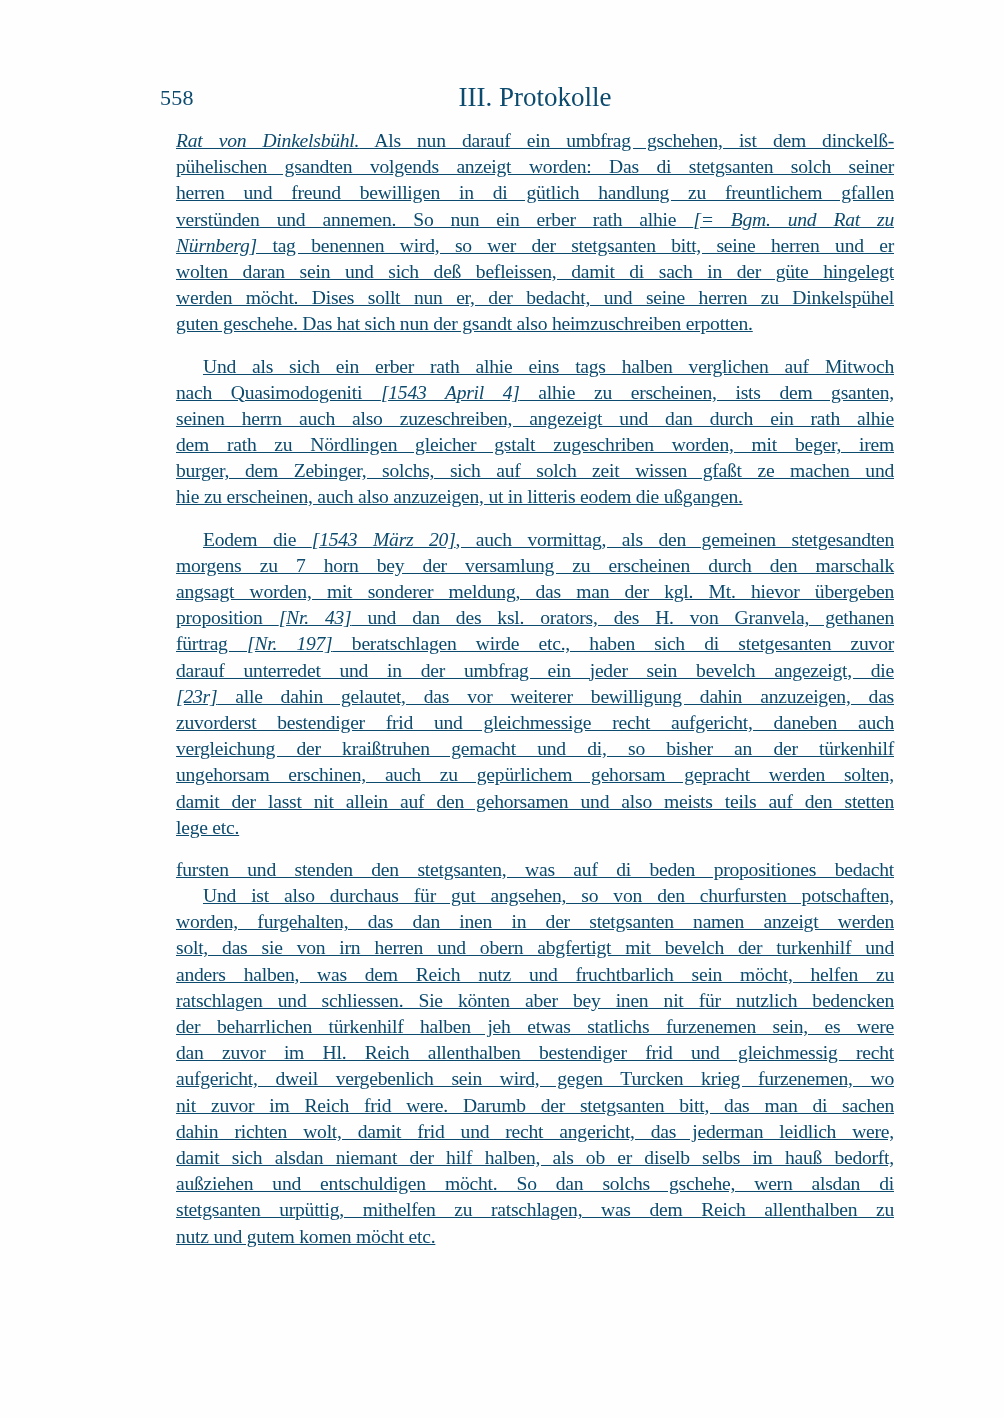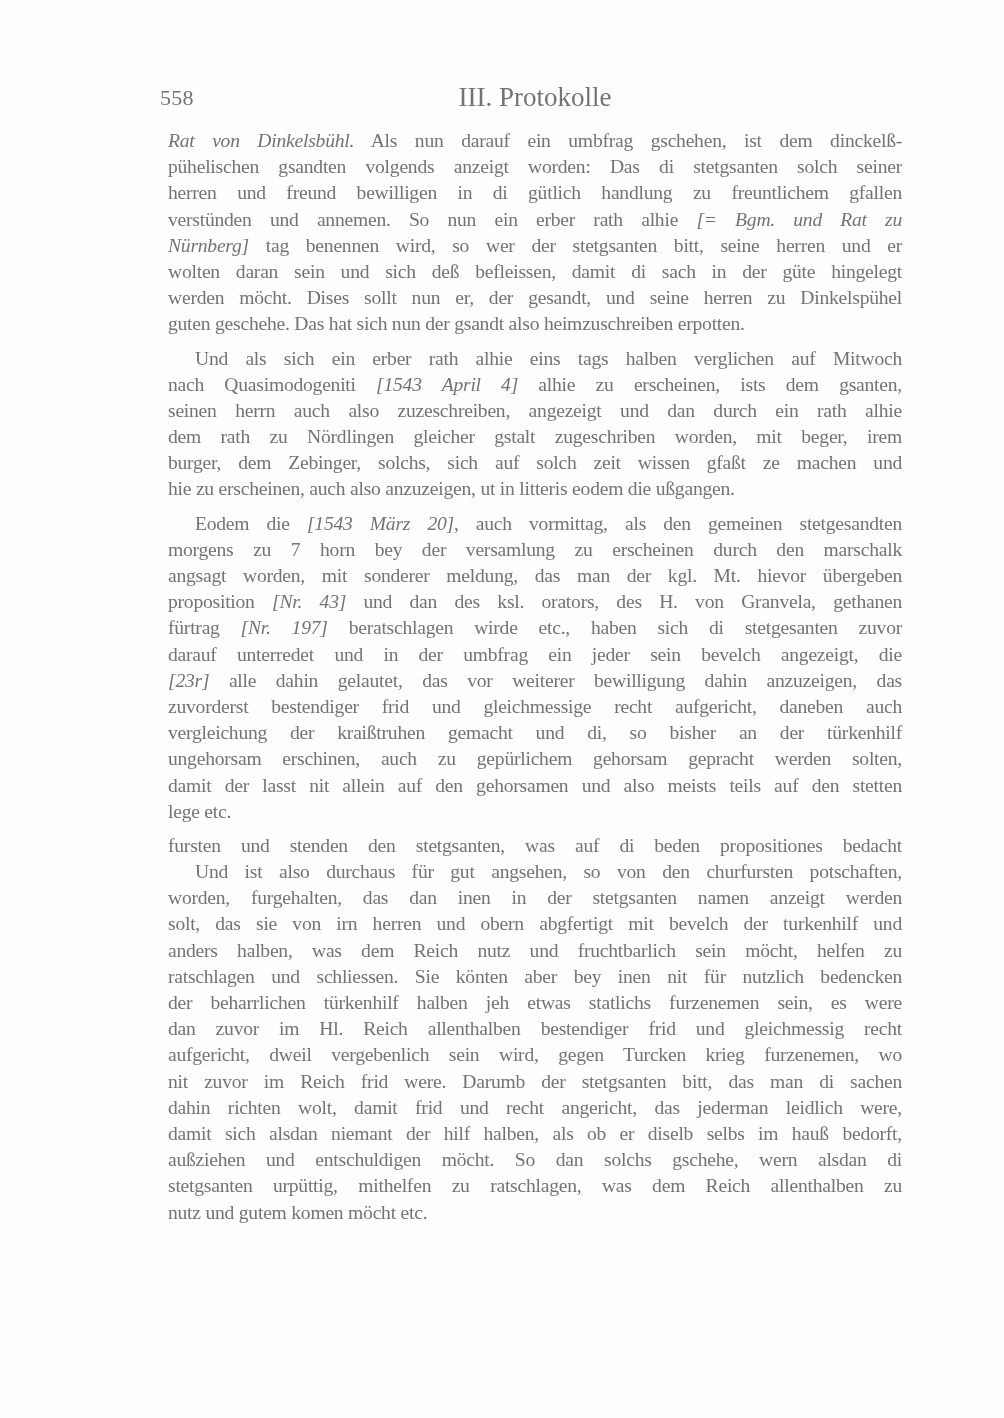--- a/index.html
+++ b/index.html
@@ -8,21 +8,21 @@
     background: #ffffff;
   }
   .book-page {
     position: relative;
     width: 1004px;
     height: 1418px;
     box-sizing: border-box;
     background: #fefefe;
     padding: 84px 94px 0 160px;
     font-family: "Liberation Serif", "DejaVu Serif", serif;
-    color: #737373;
+    color: #0c4a6e;
     overflow: hidden;
   }
   .running-head {
     position: relative;
     height: 27px;
   }
   .page-number {
     position: absolute;
     left: 0;
     top: 0;
@@ -34,21 +34,21 @@
     display: block;
     text-align: center;
     font-size: 27px;
     line-height: 27px;
   }
   .body-text {
     margin-top: 17px;
     font-size: 19.6px;
     line-height: 26.2px;
   }
-  .paragraph { margin: 8px; }
+  .paragraph { margin: 16px; text-decoration: underline; }
   .line {
     height: 26.2px;
     white-space: normal;
     text-align: justify;
     text-align-last: justify;
     letter-spacing: -0.012em;
   }
   .line.last {
     text-align: left;
     text-align-last: left;
@@ -67,21 +67,21 @@
     <span class="section-title">III. Protokolle</span>
   </div>
   <div class="body-text">
       <div class="paragraph">
         <div class="line"><span class="i">Rat von Dinkelsbühl.</span><span> Als nun darauf ein umbfrag gschehen, ist dem dinckelß-</span></div>
         <div class="line"><span>pühelischen gsandten volgends anzeigt worden: Das di stetgsanten solch seiner</span></div>
         <div class="line"><span>herren und freund bewilligen in di gütlich handlung zu freuntlichem gfallen</span></div>
         <div class="line"><span>verstünden und annemen. So nun ein erber rath alhie </span><span class="i">[= Bgm. und Rat zu</span></div>
         <div class="line"><span class="i">Nürnberg]</span><span> tag benennen wird, so wer der stetgsanten bitt, seine herren und er</span></div>
         <div class="line"><span>wolten daran sein und sich deß befleissen, damit di sach in der güte hingelegt</span></div>
-        <div class="line"><span>werden möcht. Dises sollt nun er, der gesandt, und seine herren zu Dinkelspühel</span></div>
+        <div class="line"><span>werden möcht. Dises sollt nun er, der bedacht, und seine herren zu Dinkelspühel</span></div>
         <div class="line last"><span>guten geschehe. Das hat sich nun der gsandt also heimzuschreiben erpotten.</span></div>
       </div>
       <div class="paragraph">
         <div class="line indent"><span>Und als sich ein erber rath alhie eins tags halben verglichen auf Mitwoch</span></div>
         <div class="line"><span>nach Quasimodogeniti </span><span class="i">[1543 April 4]</span><span> alhie zu erscheinen, ists dem gsanten,</span></div>
         <div class="line"><span>seinen herrn auch also zuzeschreiben, angezeigt und dan durch ein rath alhie</span></div>
         <div class="line"><span>dem rath zu Nördlingen gleicher gstalt zugeschriben worden, mit beger, irem</span></div>
         <div class="line"><span>burger, dem Zebinger, solchs, sich auf solch zeit wissen gfaßt ze machen und</span></div>
         <div class="line last"><span>hie zu erscheinen, auch also anzuzeigen, ut in litteris eodem die ußgangen.</span></div>
       </div>

